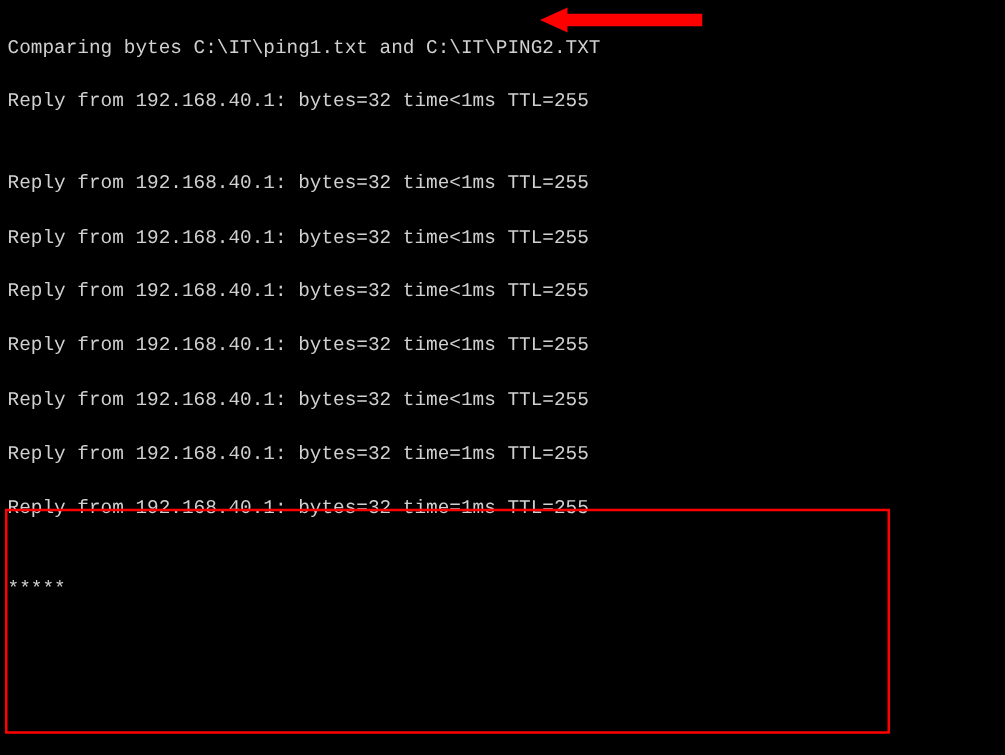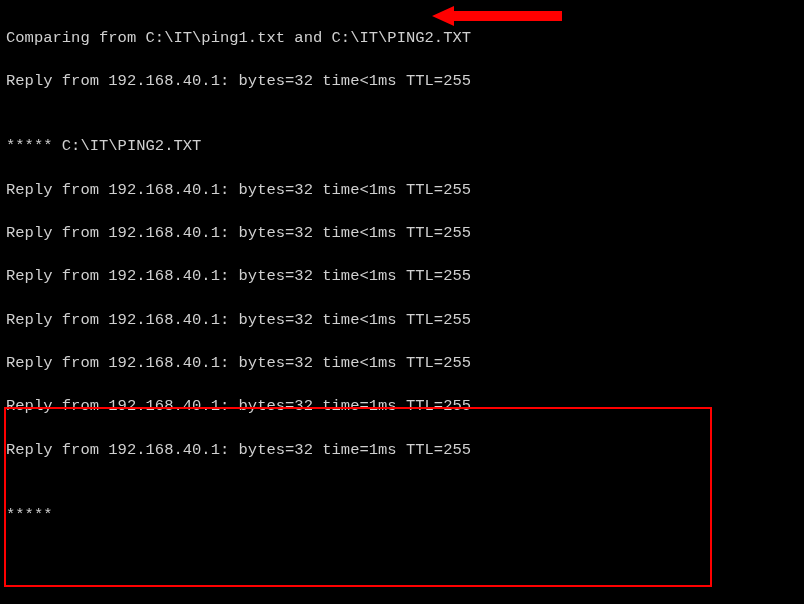--- a/index.html
+++ b/index.html
@@ -39,24 +39,23 @@
       position: absolute;
       left: 432px;
       top: 4px;
       pointer-events: none;
     }
   </style>
 </head>
 <body>
 
 <div class="terminal">
-<span class="line">Comparing from C:\IT\ping1.txt and C:\IT\PING2.TXT</span>
+<span class="line">Comparing bytes C:\IT\ping1.txt and C:\IT\PING2.TXT</span>
 <span class="line">Reply from 192.168.40.1: bytes=32 time&lt;1ms TTL=255</span>
 <span class="line"></span>
-<span class="line">***** C:\IT\PING2.TXT</span>
 <span class="line">Reply from 192.168.40.1: bytes=32 time&lt;1ms TTL=255</span>
 <span class="line">Reply from 192.168.40.1: bytes=32 time&lt;1ms TTL=255</span>
 <span class="line">Reply from 192.168.40.1: bytes=32 time&lt;1ms TTL=255</span>
 <span class="line">Reply from 192.168.40.1: bytes=32 time&lt;1ms TTL=255</span>
 <span class="line">Reply from 192.168.40.1: bytes=32 time&lt;1ms TTL=255</span>
 <span class="line">Reply from 192.168.40.1: bytes=32 time=1ms TTL=255</span>
 <span class="line">Reply from 192.168.40.1: bytes=32 time=1ms TTL=255</span>
 <span class="line"></span>
 <span class="line">*****</span>
 <span class="line"></span>

